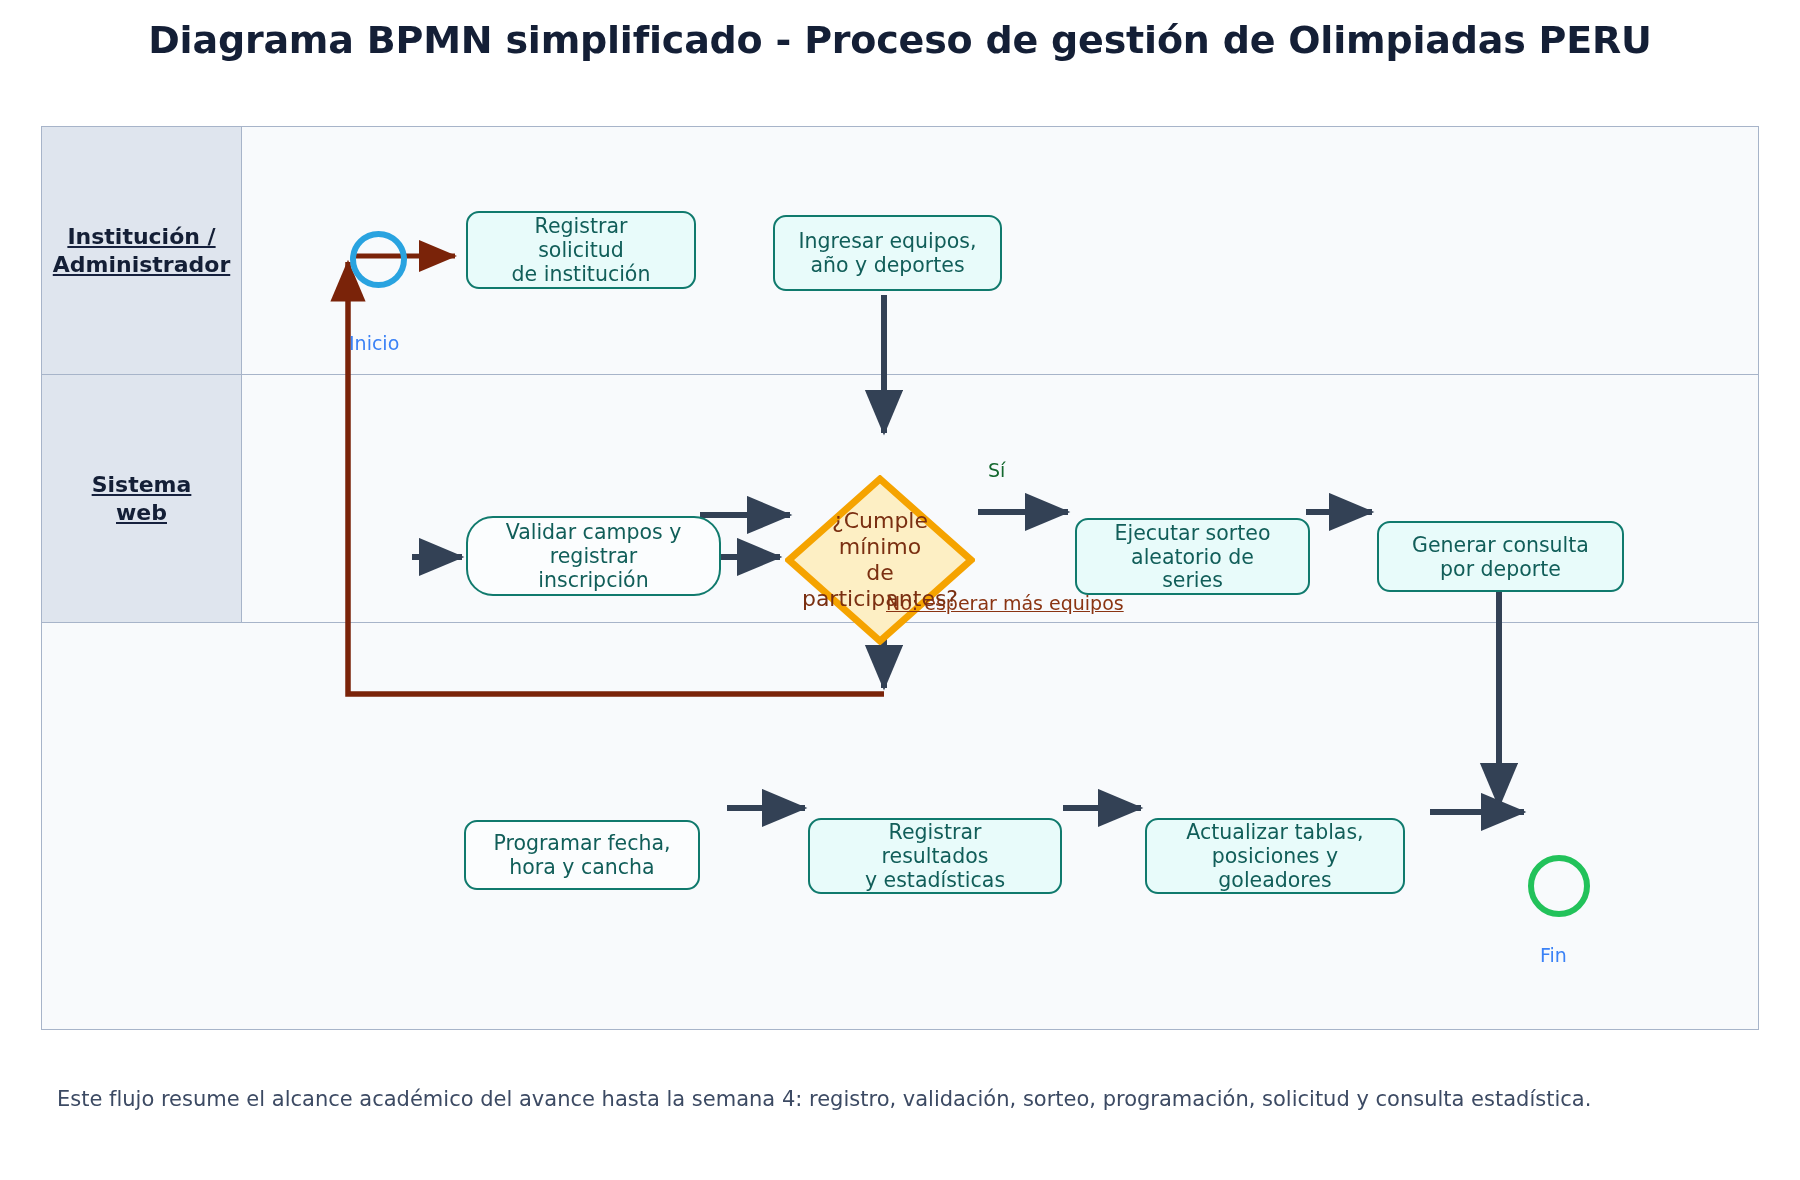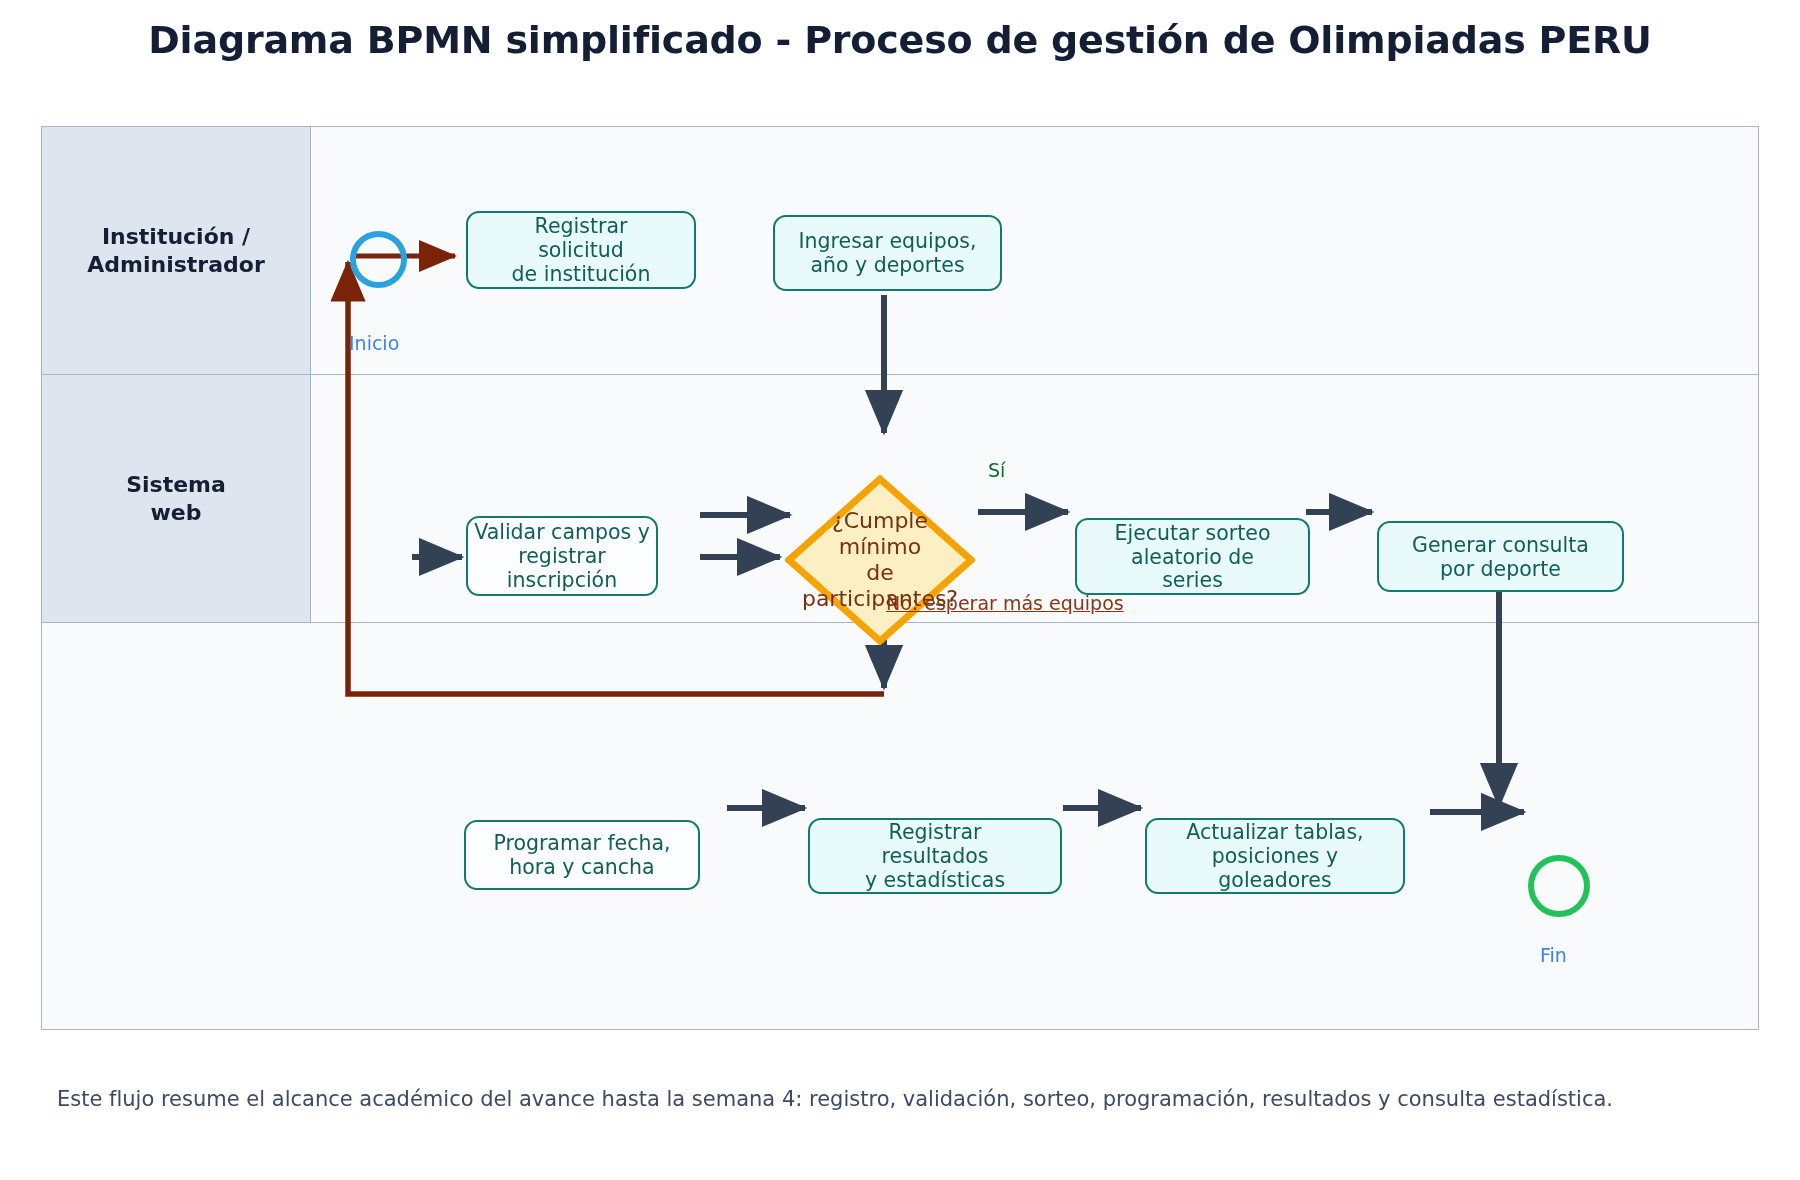--- a/index.html
+++ b/index.html
@@ -52,28 +52,29 @@
     left: 0;
     width: 100%;
     box-sizing: border-box;
     border-bottom: 1.5px solid #a7b4c9;
   }
   .lane.last { border-bottom: none; }
   .lane-header {
     position: absolute;
     left: 0;
     top: 0;
-    width: 269px;
+    width: 200px;
     height: 100%;
     box-sizing: border-box;
     background: #dfe5ee;
     border-right: 1.5px solid #a7b4c9;
     display: flex;
     align-items: center;
     justify-content: center;
+    text-decoration: underline;
   }
   .lane-title {
     font-size: 22px;
     font-weight: bold;
     color: #141f36;
     text-align: center;
     line-height: 1.24;
     white-space: pre-line;
   }
 
@@ -230,21 +231,21 @@
   <div class="node event end" style="left:1528px; top:855px; width:62px; height:62px;"></div>
   <div class="event-label" style="left:1540px; top:944px;">Fin</div>
 
   <div class="node task fill-cyan" style="left:466px; top:211px; width:230px; height:78px;">Registrar
 solicitud
 de institución</div>
 
   <div class="node task fill-cyan" style="left:773px; top:215px; width:229px; height:76px;">Ingresar equipos,
 año y deportes</div>
 
-  <div class="node task fill-plain" style="left:466px; top:516px; width:192px; height:80px;">Validar campos y
+  <div class="node task fill-plain" style="left:466px; top:516px; width:255px; height:80px;border-radius:27px;">Validar campos y
 registrar
 inscripción</div>
 
   <div class="node task fill-cyan" style="left:1075px; top:518px; width:235px; height:77px;">Ejecutar sorteo
 aleatorio de
 series</div>
 
   <div class="node task fill-cyan" style="left:1377px; top:521px; width:247px; height:71px;">Generar consulta
 por deporte</div>
 
@@ -266,15 +267,15 @@
     <div class="gw-text">¿Cumple
 mínimo
 de
 participantes?</div>
   </div>
 
   <div class="flow-label yes" style="left:988px; top:459px;">Sí</div>
 
   <div class="flow-label no" style="left:886px; top:592px;text-decoration:underline;">No: esperar más equipos</div>
 
-  <div class="caption">Este flujo resume el alcance académico del avance hasta la semana 4: registro, validación, sorteo, programación, resultados y consulta estadística.</div>
+  <div class="caption">Este flujo resume el alcance académico del avance hasta la semana 4: registro, validación, sorteo, programación, solicitud y consulta estadística.</div>
 
 </div>
 
 </body></html>

